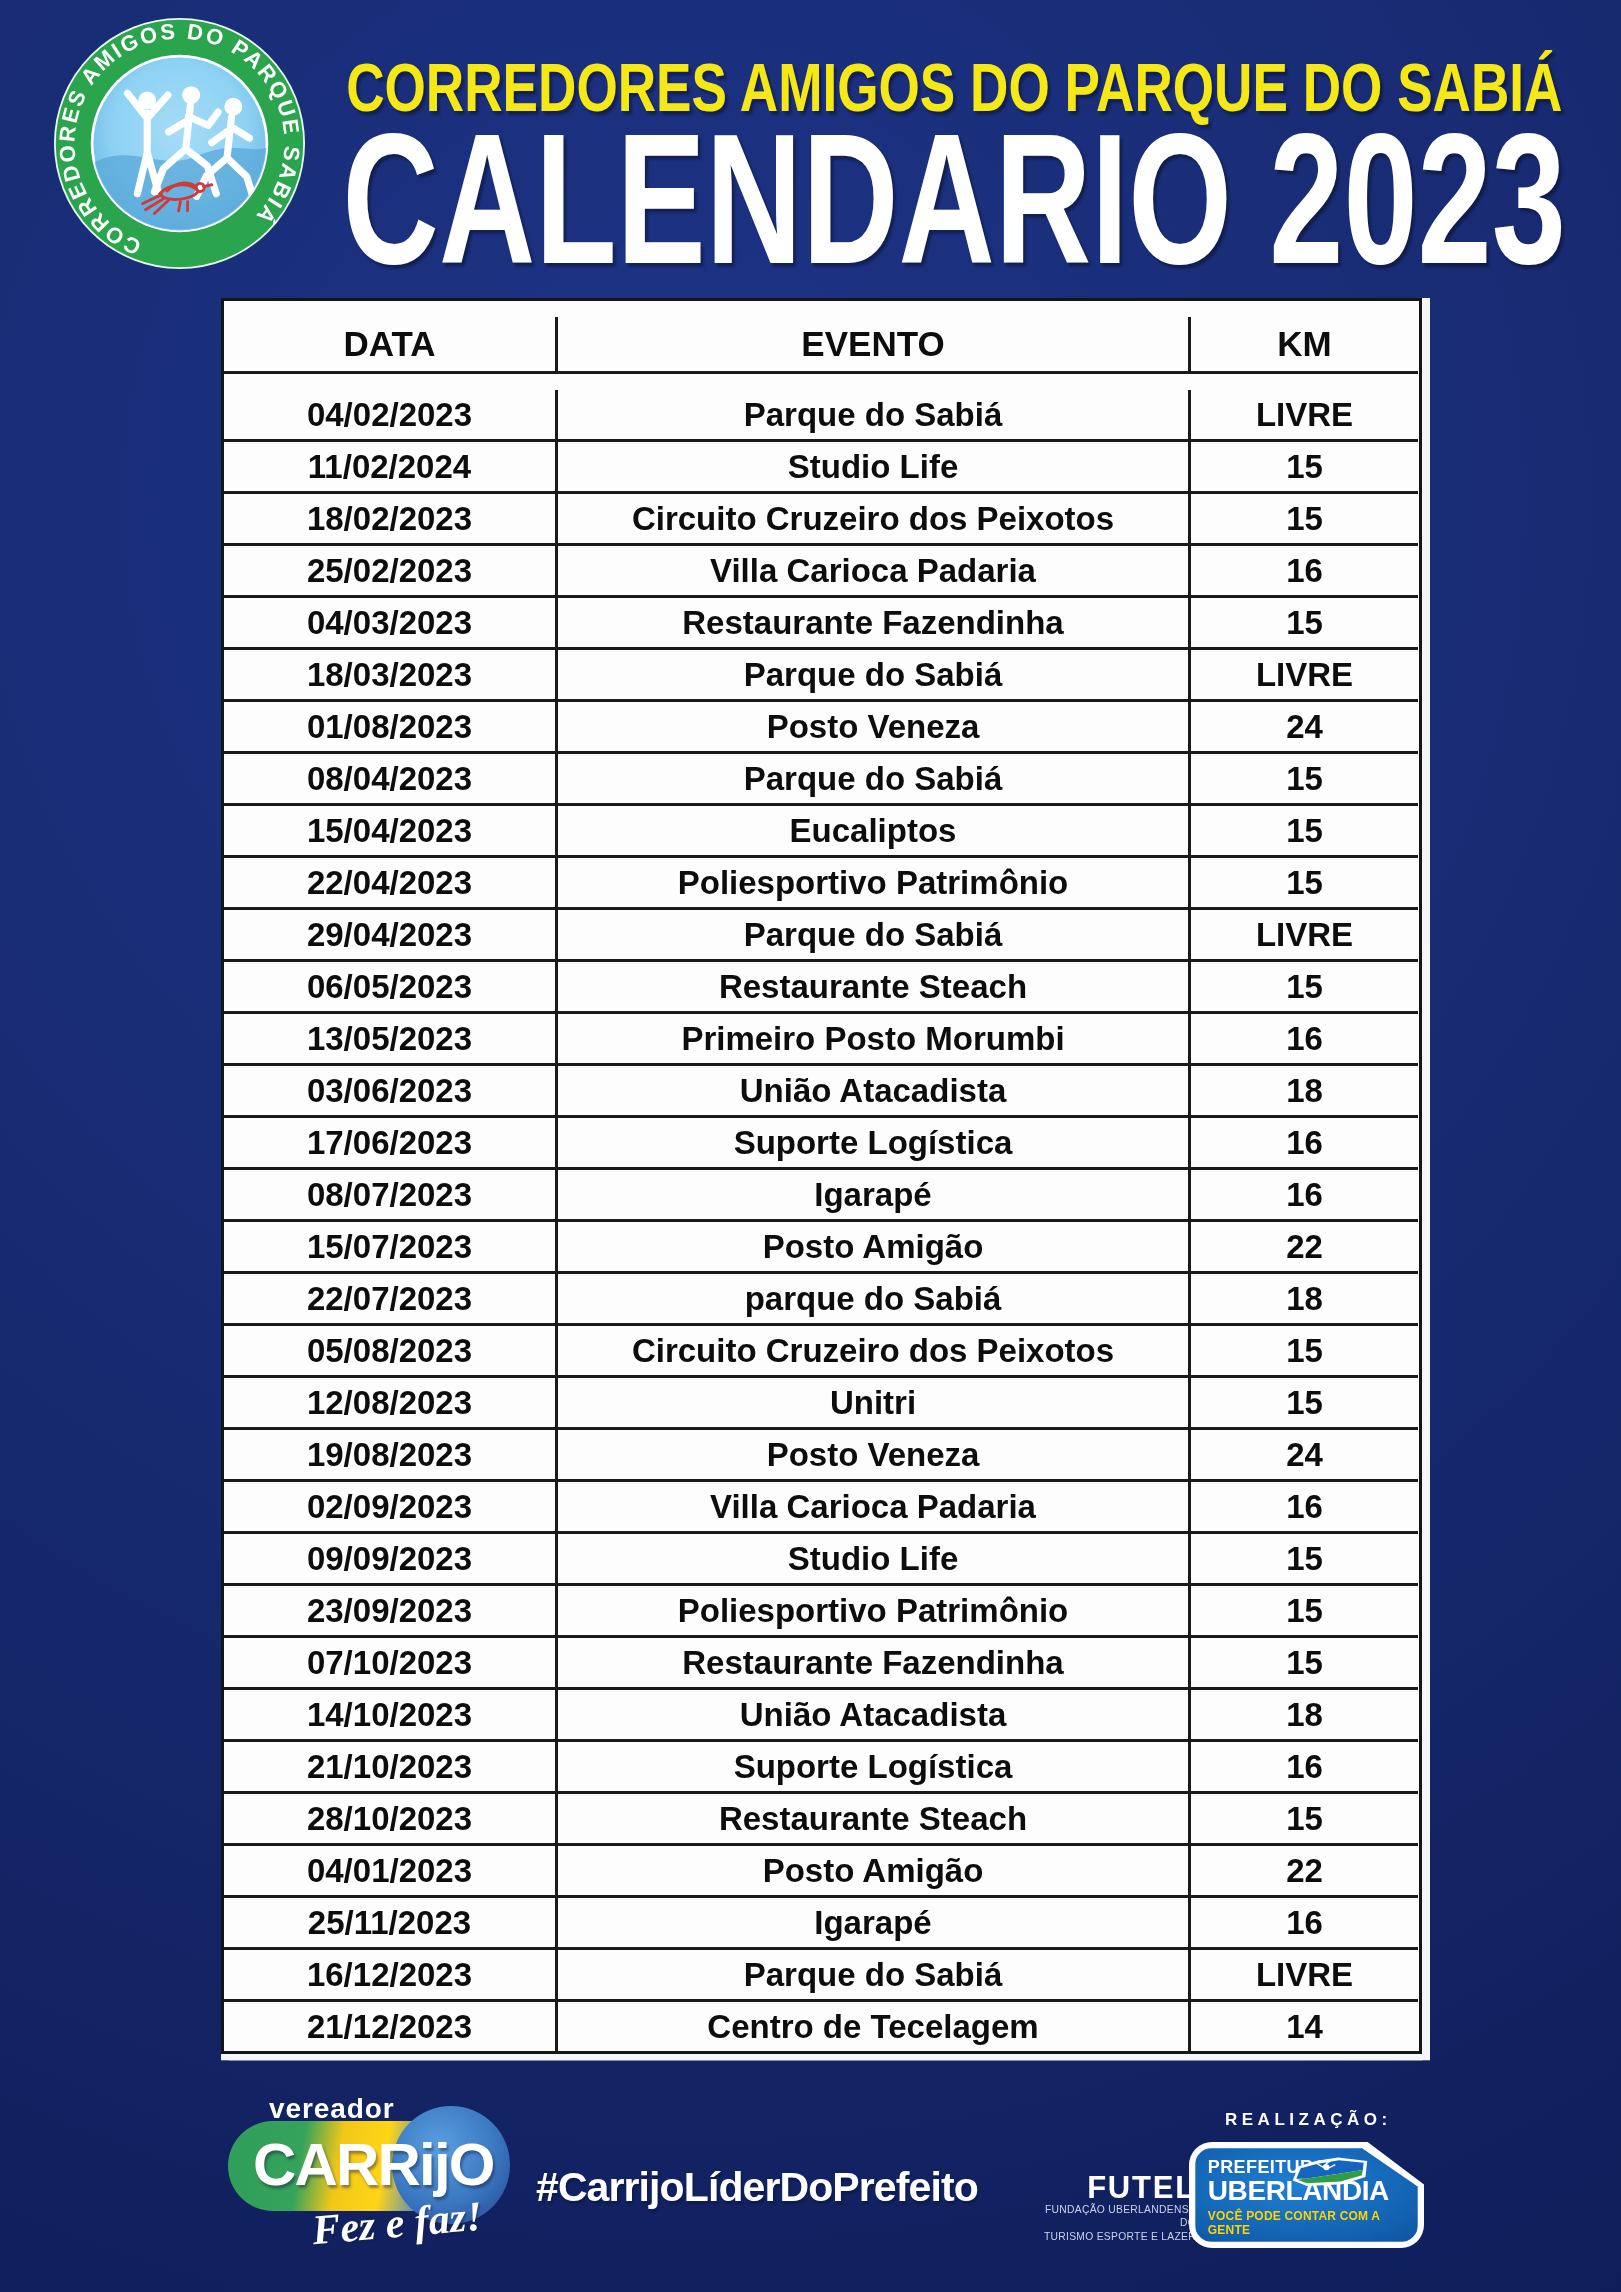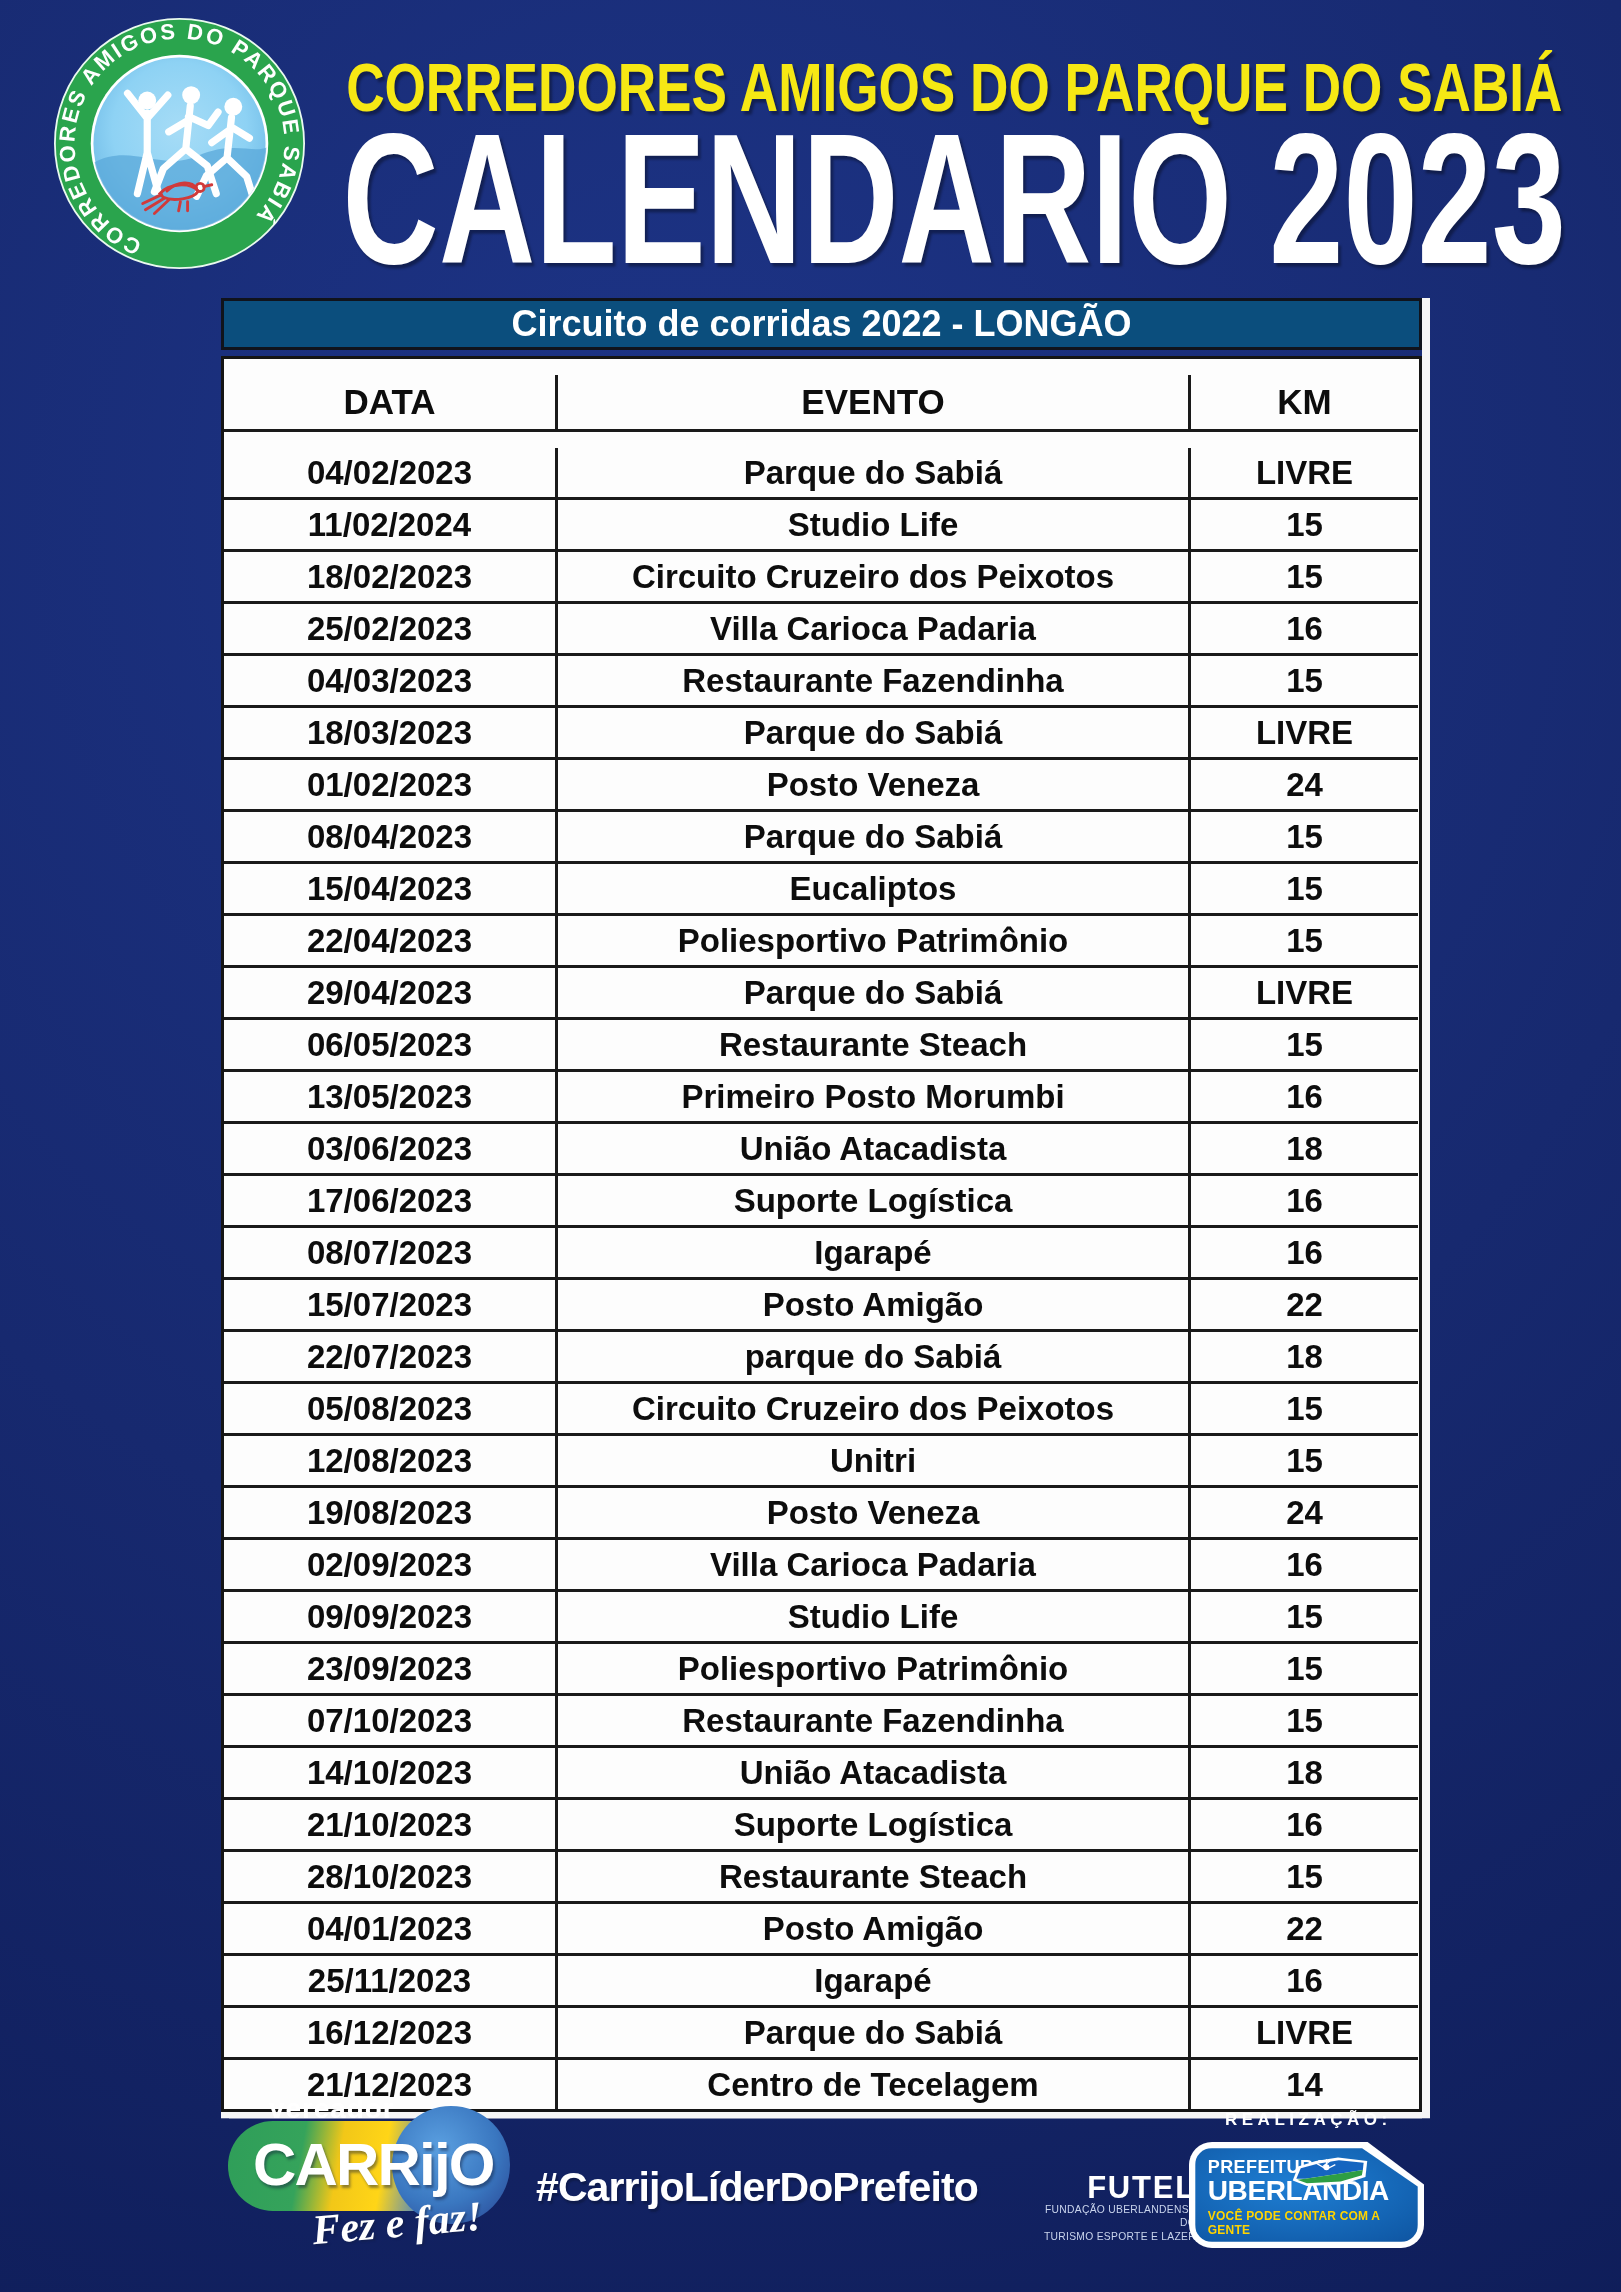--- a/index.html
+++ b/index.html
@@ -108,35 +108,34 @@
     </text>
   </g>
 </svg>
 
 <svg id="title-svg" class="abs" viewBox="0 0 1380 270">
   <text id="subtitle-text" class="tshadow" x="8" y="88" font-size="76" textLength="1358" lengthAdjust="spacingAndGlyphs" font-family="Liberation Sans, sans-serif">CORREDORES AMIGOS DO PARQUE DO SABIÁ</text>
   <text id="maintitle-text" class="tshadow" x="4" y="258" font-size="208" textLength="1366" lengthAdjust="spacingAndGlyphs" font-family="Liberation Sans, sans-serif">CALENDARIO 2023</text>
 </svg>
 
 <div id="race-table" class="abs">
-  <div id="table-title">Circuito de corridas 2022 - LONGÃO</div>
   <div id="table-box">
     <div id="head-row" class="grid">
       <div class="cell">DATA</div>
       <div class="cell">EVENTO</div>
       <div class="cell">KM</div>
     </div>
     <div id="race-table-body" class="grid">
         <div class="trow"><div class="cell">04/02/2023</div><div class="cell">Parque do Sabiá</div><div class="cell">LIVRE</div></div>
         <div class="trow"><div class="cell">11/02/2024</div><div class="cell">Studio Life</div><div class="cell">15</div></div>
         <div class="trow"><div class="cell">18/02/2023</div><div class="cell">Circuito Cruzeiro dos Peixotos</div><div class="cell">15</div></div>
         <div class="trow"><div class="cell">25/02/2023</div><div class="cell">Villa Carioca Padaria</div><div class="cell">16</div></div>
         <div class="trow"><div class="cell">04/03/2023</div><div class="cell">Restaurante Fazendinha</div><div class="cell">15</div></div>
         <div class="trow"><div class="cell">18/03/2023</div><div class="cell">Parque do Sabiá</div><div class="cell">LIVRE</div></div>
-        <div class="trow"><div class="cell">01/02/2023</div><div class="cell">Posto Veneza</div><div class="cell">24</div></div>
+        <div class="trow"><div class="cell">01/08/2023</div><div class="cell">Posto Veneza</div><div class="cell">24</div></div>
         <div class="trow"><div class="cell">08/04/2023</div><div class="cell">Parque do Sabiá</div><div class="cell">15</div></div>
         <div class="trow"><div class="cell">15/04/2023</div><div class="cell">Eucaliptos</div><div class="cell">15</div></div>
         <div class="trow"><div class="cell">22/04/2023</div><div class="cell">Poliesportivo Patrimônio</div><div class="cell">15</div></div>
         <div class="trow"><div class="cell">29/04/2023</div><div class="cell">Parque do Sabiá</div><div class="cell">LIVRE</div></div>
         <div class="trow"><div class="cell">06/05/2023</div><div class="cell">Restaurante Steach</div><div class="cell">15</div></div>
         <div class="trow"><div class="cell">13/05/2023</div><div class="cell">Primeiro Posto Morumbi</div><div class="cell">16</div></div>
         <div class="trow"><div class="cell">03/06/2023</div><div class="cell">União Atacadista</div><div class="cell">18</div></div>
         <div class="trow"><div class="cell">17/06/2023</div><div class="cell">Suporte Logística</div><div class="cell">16</div></div>
         <div class="trow"><div class="cell">08/07/2023</div><div class="cell">Igarapé</div><div class="cell">16</div></div>
         <div class="trow"><div class="cell">15/07/2023</div><div class="cell">Posto Amigão</div><div class="cell">22</div></div>

